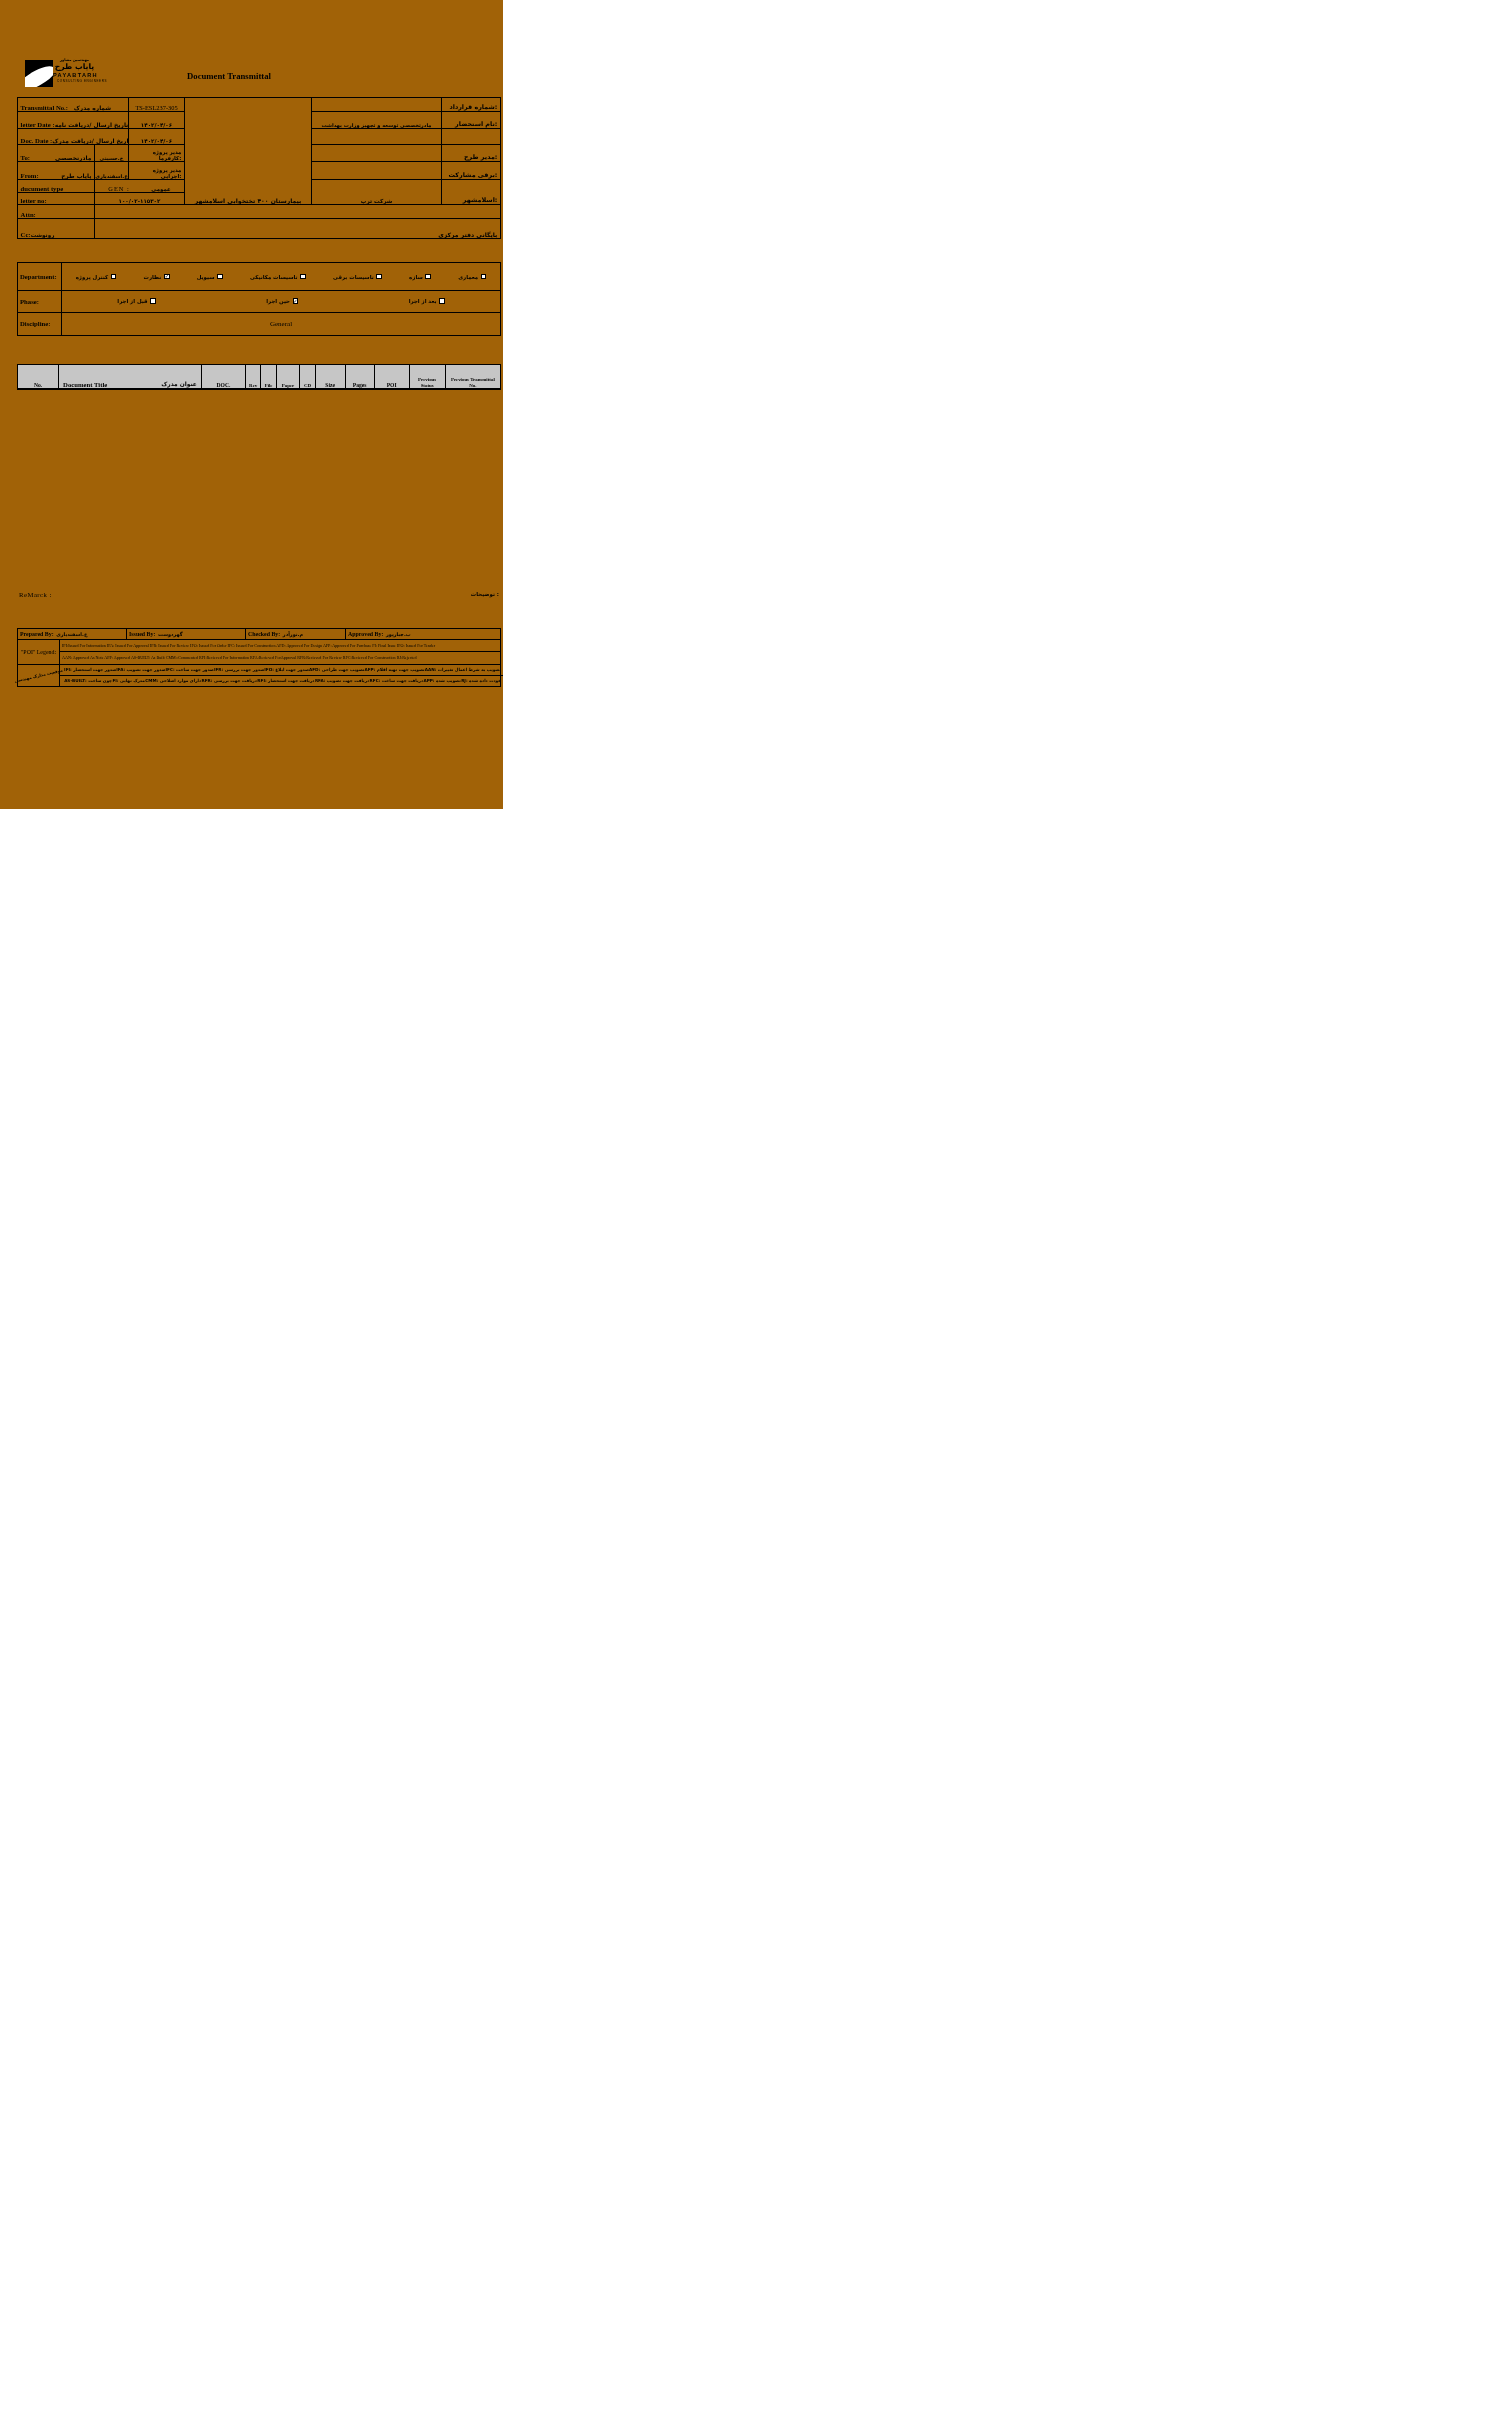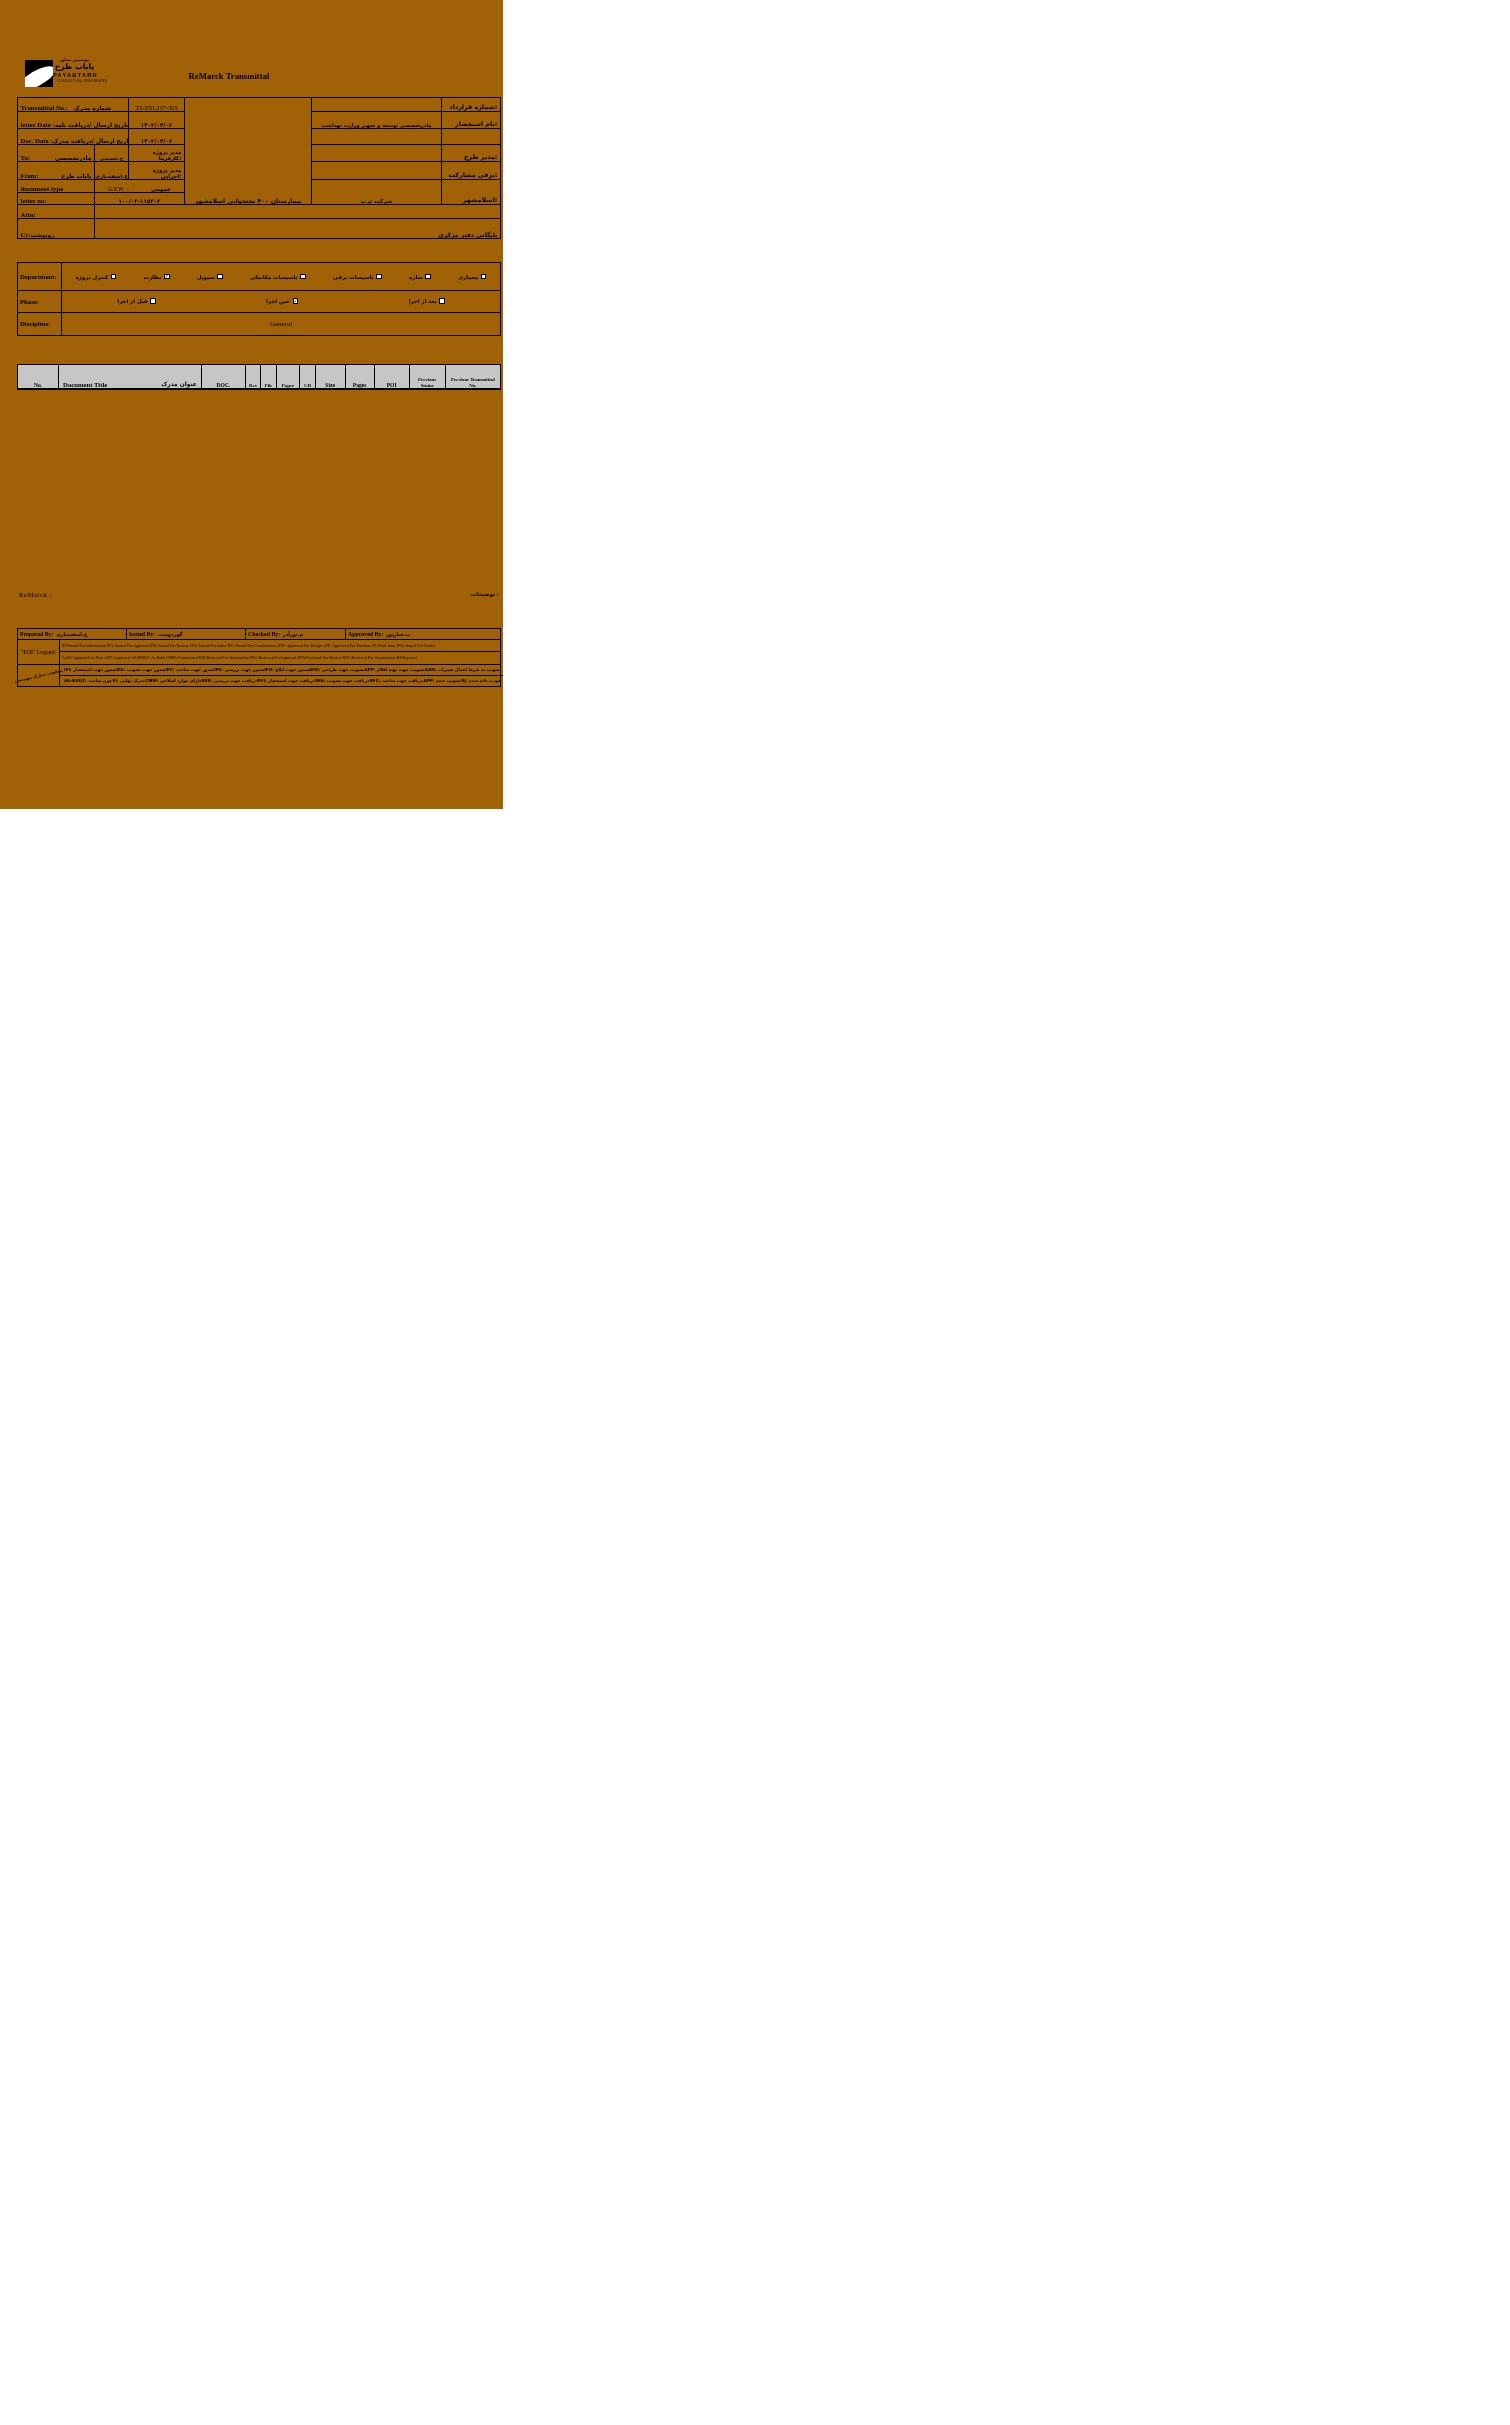--- a/index.html
+++ b/index.html
@@ -107,21 +107,21 @@
   <div class="logo-box">
     <div class="logo-swoosh"></div>
     <div class="logo-swoosh2"></div>
   </div>
   <div class="logo-text">
     <div class="logo-fa-small fa">مهندسین مشاور</div>
     <div class="logo-fa-big fa">پایاب طرح</div>
     <div class="logo-en-name">PAYABTARH</div>
     <div class="logo-en-sub">CONSULTING ENGINEERS</div>
   </div>
-  <div class="doc-title">ReMarck Transmittal</div>
+  <div class="doc-title">Document Transmittal</div>
 
   <div class="top-table">
 
     <div class="cell between" style="grid-column:1/3;grid-row:1;">
       <span class="lbl-en">Transmittal No.:</span>
       <span class="lbl-fa fa" style="padding-right:14.3px;">شماره مدرک</span>
     </div>
     <div class="cell center val" style="grid-column:3;grid-row:1;">TS-ESL237-305</div>
     <div class="cell center thick-b" style="grid-column:4;grid-row:1/8;">
       <span class="fa" style="font-size:6.1px;">بیمارستان ۴۰۰ تختخوابی اسلامشهر</span>

